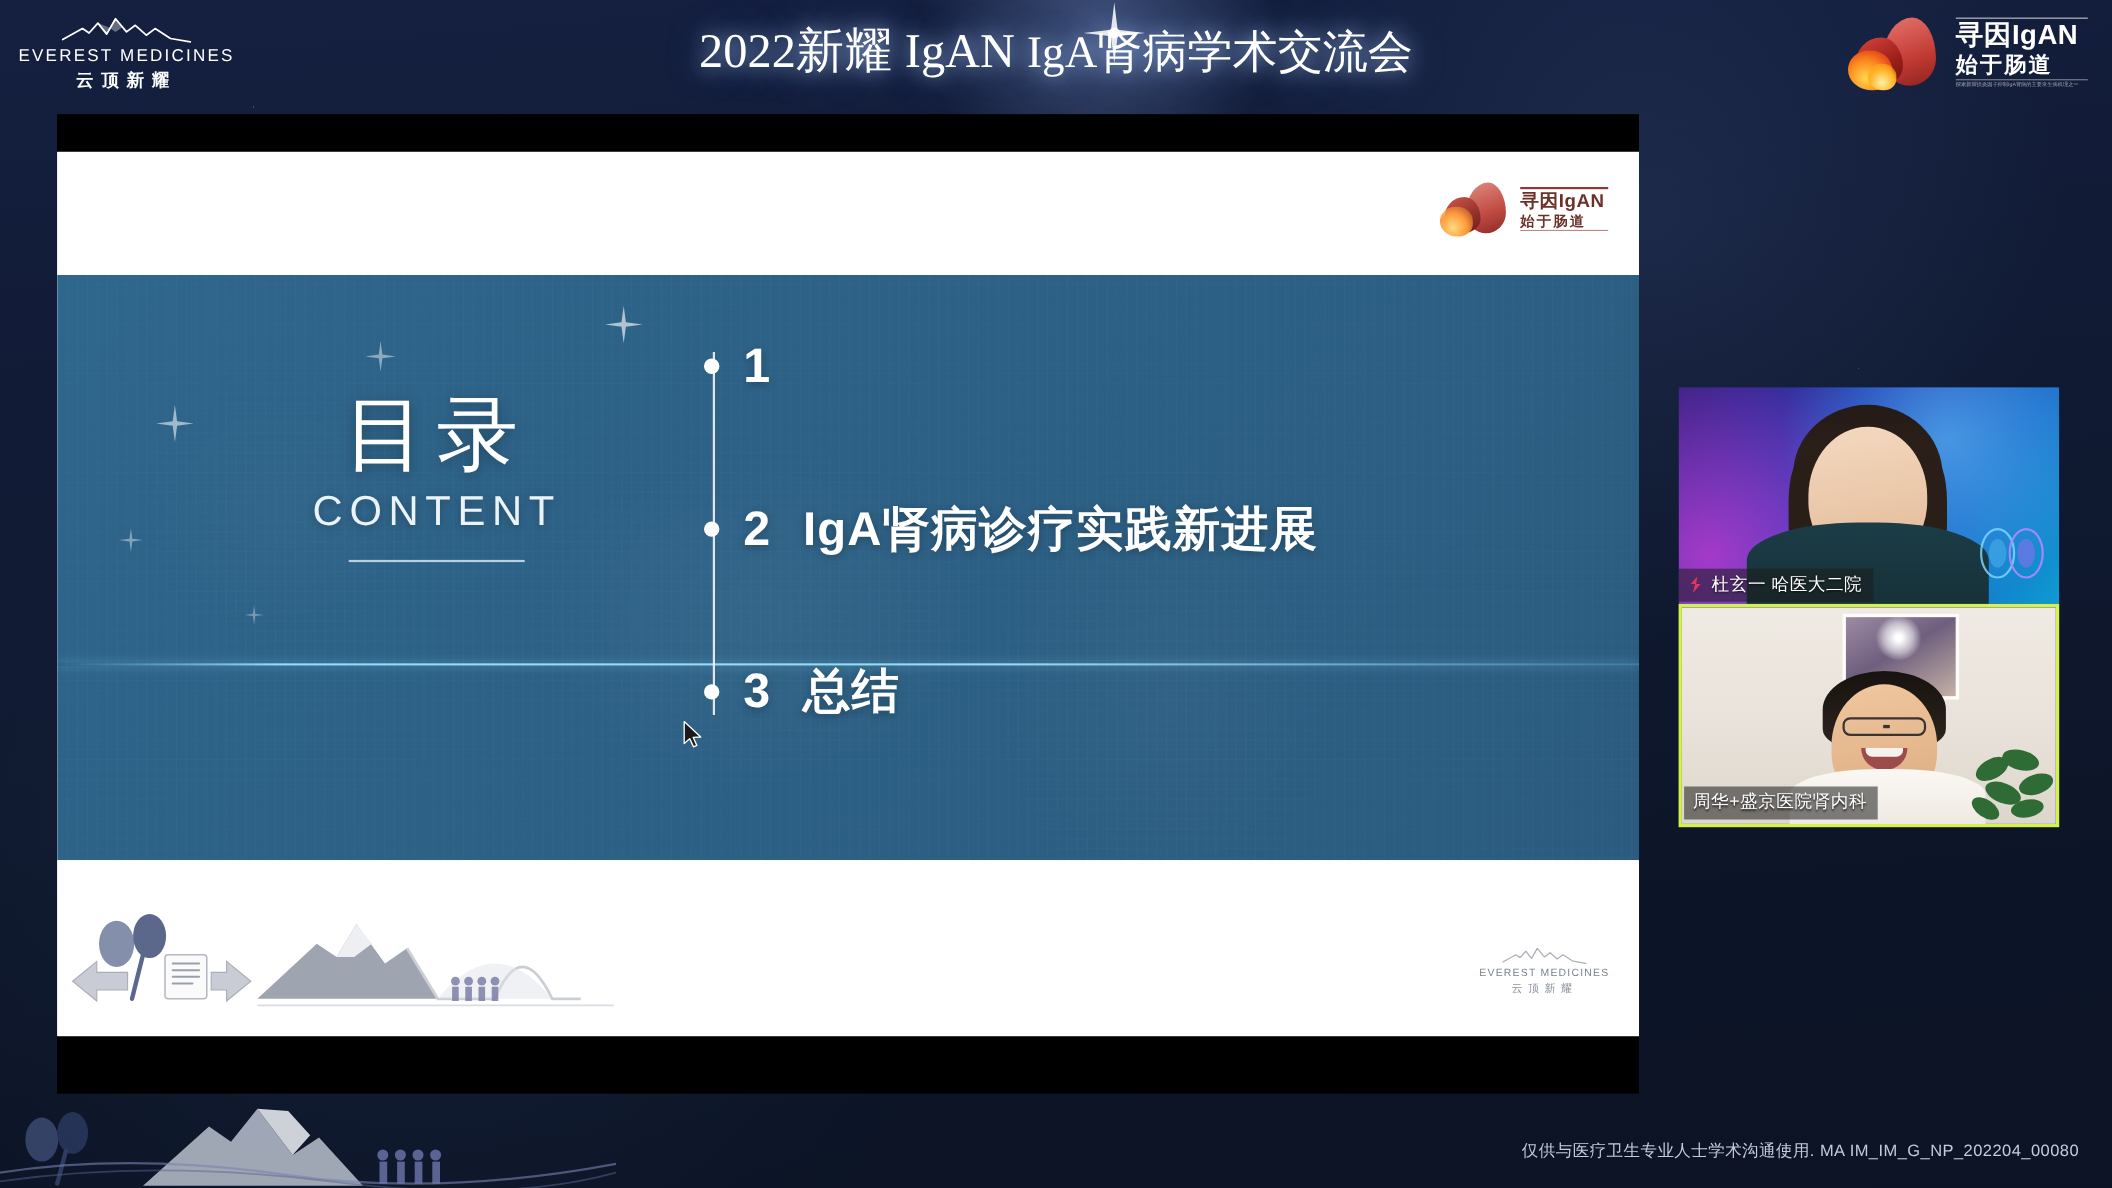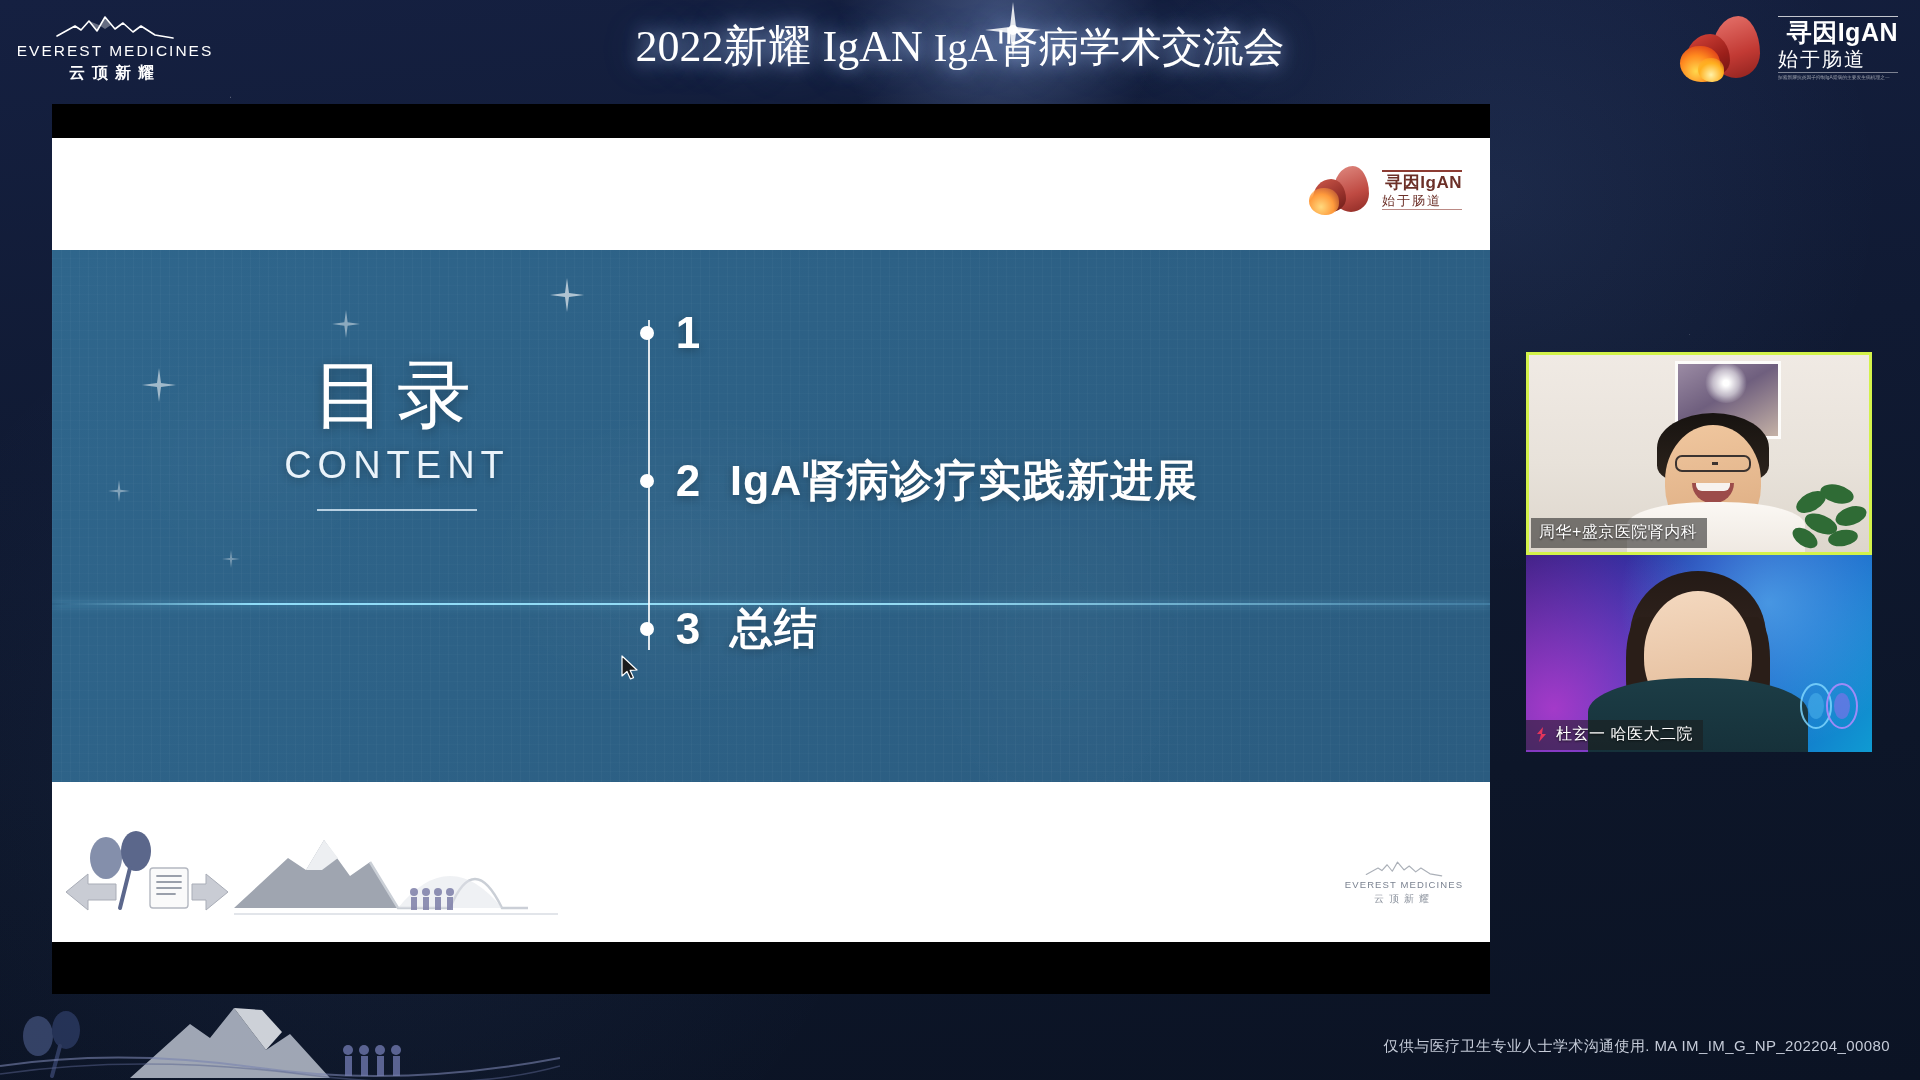--- a/index.html
+++ b/index.html
@@ -60,22 +60,22 @@
   }
 
   
   .iganlogo{ position:absolute; display:flex; align-items:center; }
   .iganlogo .organ{ position:relative; flex:0 0 auto; }
   .iganlogo .kidney-a,.iganlogo .kidney-b{
     position:absolute; border-radius:55% 45% 50% 50%/60% 60% 40% 40%;
   }
   .iganlogo .flame{ position:absolute; border-radius:50% 50% 45% 55%; }
   .iganlogo .txt{ display:flex; flex-direction:column; line-height:1; }
-  .iganlogo .l1{ color:#fff; font-weight:700; white-space:nowrap; letter-spacing:.5px;text-align:right; }
-  .iganlogo .l2{ color:#fff; font-weight:400; white-space:nowrap; letter-spacing:2px; }
+  .iganlogo .l1{ color:#fff; font-weight:700; white-space:nowrap; letter-spacing:.5px; }
+  .iganlogo .l2{ color:#fff; font-weight:700; white-space:nowrap; letter-spacing:2px; }
   .iganlogo .l3{ color:rgba(255,255,255,.55); white-space:nowrap; transform:scale(.95);
                  transform-origin:left center; }
   .iganlogo .rule{ background:rgba(255,255,255,.75); }
 
   .header-igan{ right:22px; top:12px; height:72px; }
 
   
   .share-region{ position:absolute; left:52px; top:104px; width:1438px; height:890px; background:#000; }
 
   .letterbox-top{ position:absolute; left:0; top:0; width:100%; height:34px; background:#000; }
@@ -400,20 +400,42 @@
       </div>
     </div>
   </div>
 </div>
 
 <svg class="cursor" viewBox="0 0 20 26">
   <path d="M2 1 L2 21 L7 16.5 L10.5 24 L13.5 22.6 L10.2 15.4 L17 15 Z" fill="#1b1b1b" stroke="#ffffff" stroke-width="1.2" stroke-linejoin="round"></path>
 </svg>
 
 <div class="tiles">
+
+  <div class="tile">
+    <div class="tile-video v1">
+      <div class="hair"></div>
+      <div class="hair-l"></div>
+      <div class="hair-r"></div>
+      <div class="head"></div>
+      <div class="body"></div>
+      <svg class="kidneyart" viewBox="0 0 72 58">
+        <ellipse cx="24" cy="28" rx="15" ry="22" fill="none" stroke="#7fd7ff" stroke-width="2" opacity=".9"></ellipse>
+        <ellipse cx="50" cy="28" rx="15" ry="22" fill="none" stroke="#b98bff" stroke-width="2" opacity=".9"></ellipse>
+        <ellipse cx="24" cy="28" rx="8" ry="13" fill="#4fb6ee" opacity=".55"></ellipse>
+        <ellipse cx="50" cy="28" rx="8" ry="13" fill="#9b6cf0" opacity=".55"></ellipse>
+      </svg>
+    </div>
+    <div class="tile-name">
+      <svg class="name-icon" viewBox="0 0 15 15">
+        <path d="M9 0 L3 7 H7 L5 15 L12 7 H8 Z" fill="#e4355b"></path>
+      </svg>
+      <span class="name-text">杜玄一 哈医大二院</span>
+    </div>
+  </div>
 
   <div class="tile active">
     <div class="tile-video v2">
       <div class="picture"></div>
       <div class="glow"></div>
       <div class="hair"></div>
       <div class="head"></div>
       <div class="glasses"></div>
       <div class="smile"></div>
       <div class="teeth"></div>
@@ -424,42 +446,20 @@
           <ellipse cx="56" cy="22" rx="17" ry="9" transform="rotate(14 56 22)"></ellipse>
           <ellipse cx="70" cy="44" rx="16" ry="9" transform="rotate(-18 70 44)"></ellipse>
           <ellipse cx="40" cy="52" rx="17" ry="9" transform="rotate(22 40 52)"></ellipse>
           <ellipse cx="62" cy="66" rx="15" ry="8" transform="rotate(-10 62 66)"></ellipse>
           <ellipse cx="24" cy="66" rx="14" ry="8" transform="rotate(34 24 66)"></ellipse>
         </g>
       </svg>
     </div>
     <div class="tile-name">
       <span class="name-text">周华+盛京医院肾内科</span>
-    </div>
-  </div>
-
-  <div class="tile">
-    <div class="tile-video v1">
-      <div class="hair"></div>
-      <div class="hair-l"></div>
-      <div class="hair-r"></div>
-      <div class="head"></div>
-      <div class="body"></div>
-      <svg class="kidneyart" viewBox="0 0 72 58">
-        <ellipse cx="24" cy="28" rx="15" ry="22" fill="none" stroke="#7fd7ff" stroke-width="2" opacity=".9"></ellipse>
-        <ellipse cx="50" cy="28" rx="15" ry="22" fill="none" stroke="#b98bff" stroke-width="2" opacity=".9"></ellipse>
-        <ellipse cx="24" cy="28" rx="8" ry="13" fill="#4fb6ee" opacity=".55"></ellipse>
-        <ellipse cx="50" cy="28" rx="8" ry="13" fill="#9b6cf0" opacity=".55"></ellipse>
-      </svg>
-    </div>
-    <div class="tile-name">
-      <svg class="name-icon" viewBox="0 0 15 15">
-        <path d="M9 0 L3 7 H7 L5 15 L12 7 H8 Z" fill="#e4355b"></path>
-      </svg>
-      <span class="name-text">杜玄一 哈医大二院</span>
     </div>
   </div>
 </div>
 
 <svg class="bottom-art" viewBox="0 0 560 92">
   <g opacity=".8">
     <ellipse cx="38" cy="48" rx="15" ry="20" fill="#42507a"></ellipse>
     <ellipse cx="66" cy="42" rx="14" ry="19" fill="#2e3c66"></ellipse>
     <path d="M60 58 L52 88" stroke="#3b4872" stroke-width="4" stroke-linecap="round" fill="none"></path>
   </g>

